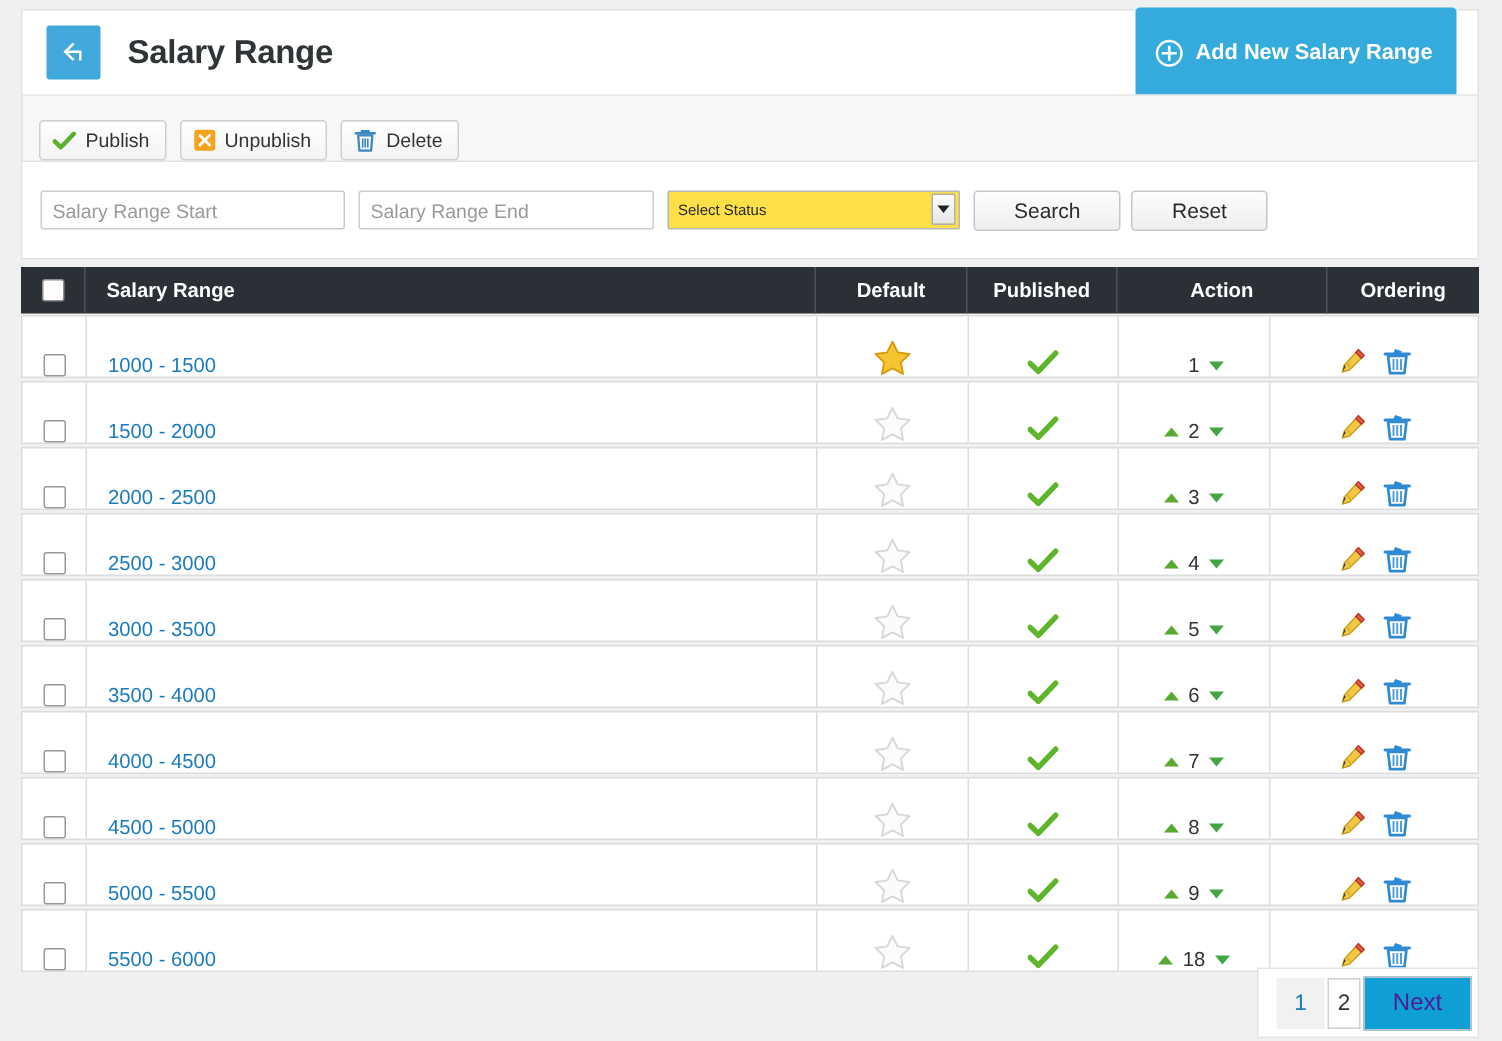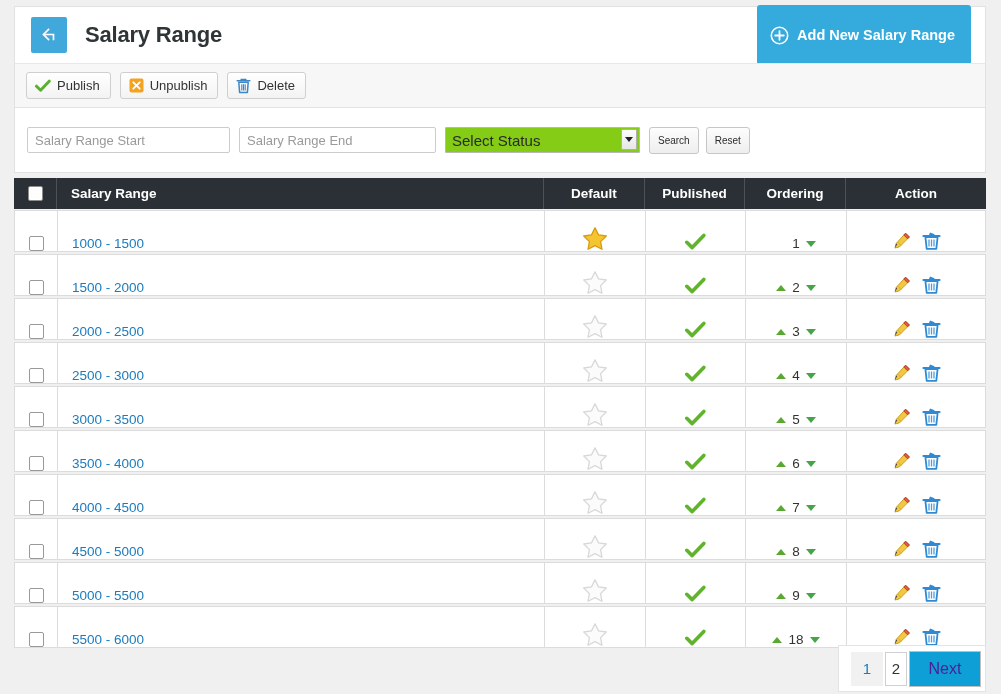--- a/index.html
+++ b/index.html
@@ -65,21 +65,21 @@
   .add-new-btn .plus-ico { display: block; flex: 0 0 auto; }
 
   
   .toolbar {
     position: absolute;
     left: 14px; top: 63px;
     width: 972px; height: 45px;
     background: #f7f7f7;
     border: 1px solid #e2e2e2;
     border-top: 1px solid #e8e8e8;
-    display: flex; align-items: center;
+    display: flex; align-items: flex-end;
     padding-left: 11px;
     gap: 9px;
   }
   .tb-btn {
     height: 27px;
     background: linear-gradient(to bottom, #ffffff 0%, #f3f3f3 100%);
     border: 1px solid #cfcfcf;
     border-radius: 3px;
     padding: 0 10px 0 8px;
     font-size: 13px;
@@ -118,22 +118,22 @@
   #range-end   { width: 197px; margin-right: 9px; }
   .fb-select-wrap {
     position: relative;
     width: 195px; height: 26px;
     margin-right: 9px;
   }
   .fb-select {
     width: 100%; height: 100%;
     border: 1px solid #b8b8b8;
     border-radius: 1px;
-    background: #84cc16;
-    font-size: 15px;
+    background: #fde047;
+    font-size: 10px;
     font-family: "Liberation Sans", sans-serif;
     color: #2a2a2a;
     padding: 0 22px 0 6px;
     -webkit-appearance: none; appearance: none;
     outline: none;
     cursor: pointer;
   }
   .fb-select-arrow {
     position: absolute;
     right: 3px; top: 2px;
@@ -149,22 +149,22 @@
     width: 0; height: 0;
     border-left: 4px solid transparent;
     border-right: 4px solid transparent;
     border-top: 5px solid #222;
   }
   .fb-btn {
     height: 27px;
     background: linear-gradient(to bottom,#fdfdfd 0%, #eeeeee 100%);
     border: 1px solid #c6c6c6;
     border-radius: 3px;
-    padding: 0 8px;
-    font-size: 10px;
+    padding: 0 26px;
+    font-size: 14px;
     color: #2c2c2c;
     font-family: "Liberation Sans", sans-serif;
     cursor: pointer;
     margin-right: 7px;
   }
 
   
   .table-wrap {
     position: absolute;
     left: 14px; top: 178px;
@@ -356,22 +356,22 @@
   </div>
 
   <div class="table-wrap">
     <div class="thead">
       <div class="cell col-check">
         <span class="head-check"></span>
       </div>
       <div class="cell col-name">Salary Range</div>
       <div class="cell col-def">Default</div>
       <div class="cell col-pub">Published</div>
+      <div class="cell col-act">Action</div>
       <div class="cell col-ord">Ordering</div>
-      <div class="cell col-act">Action</div>
     </div>
     <div id="tbody">
         <div class="trow">
           <div class="cell col-check">
             <span class="row-check"></span>
           </div>
           <div class="cell col-name">
             <a class="range-link">1000 - 1500</a>
           </div>
           <div class="cell col-def">

